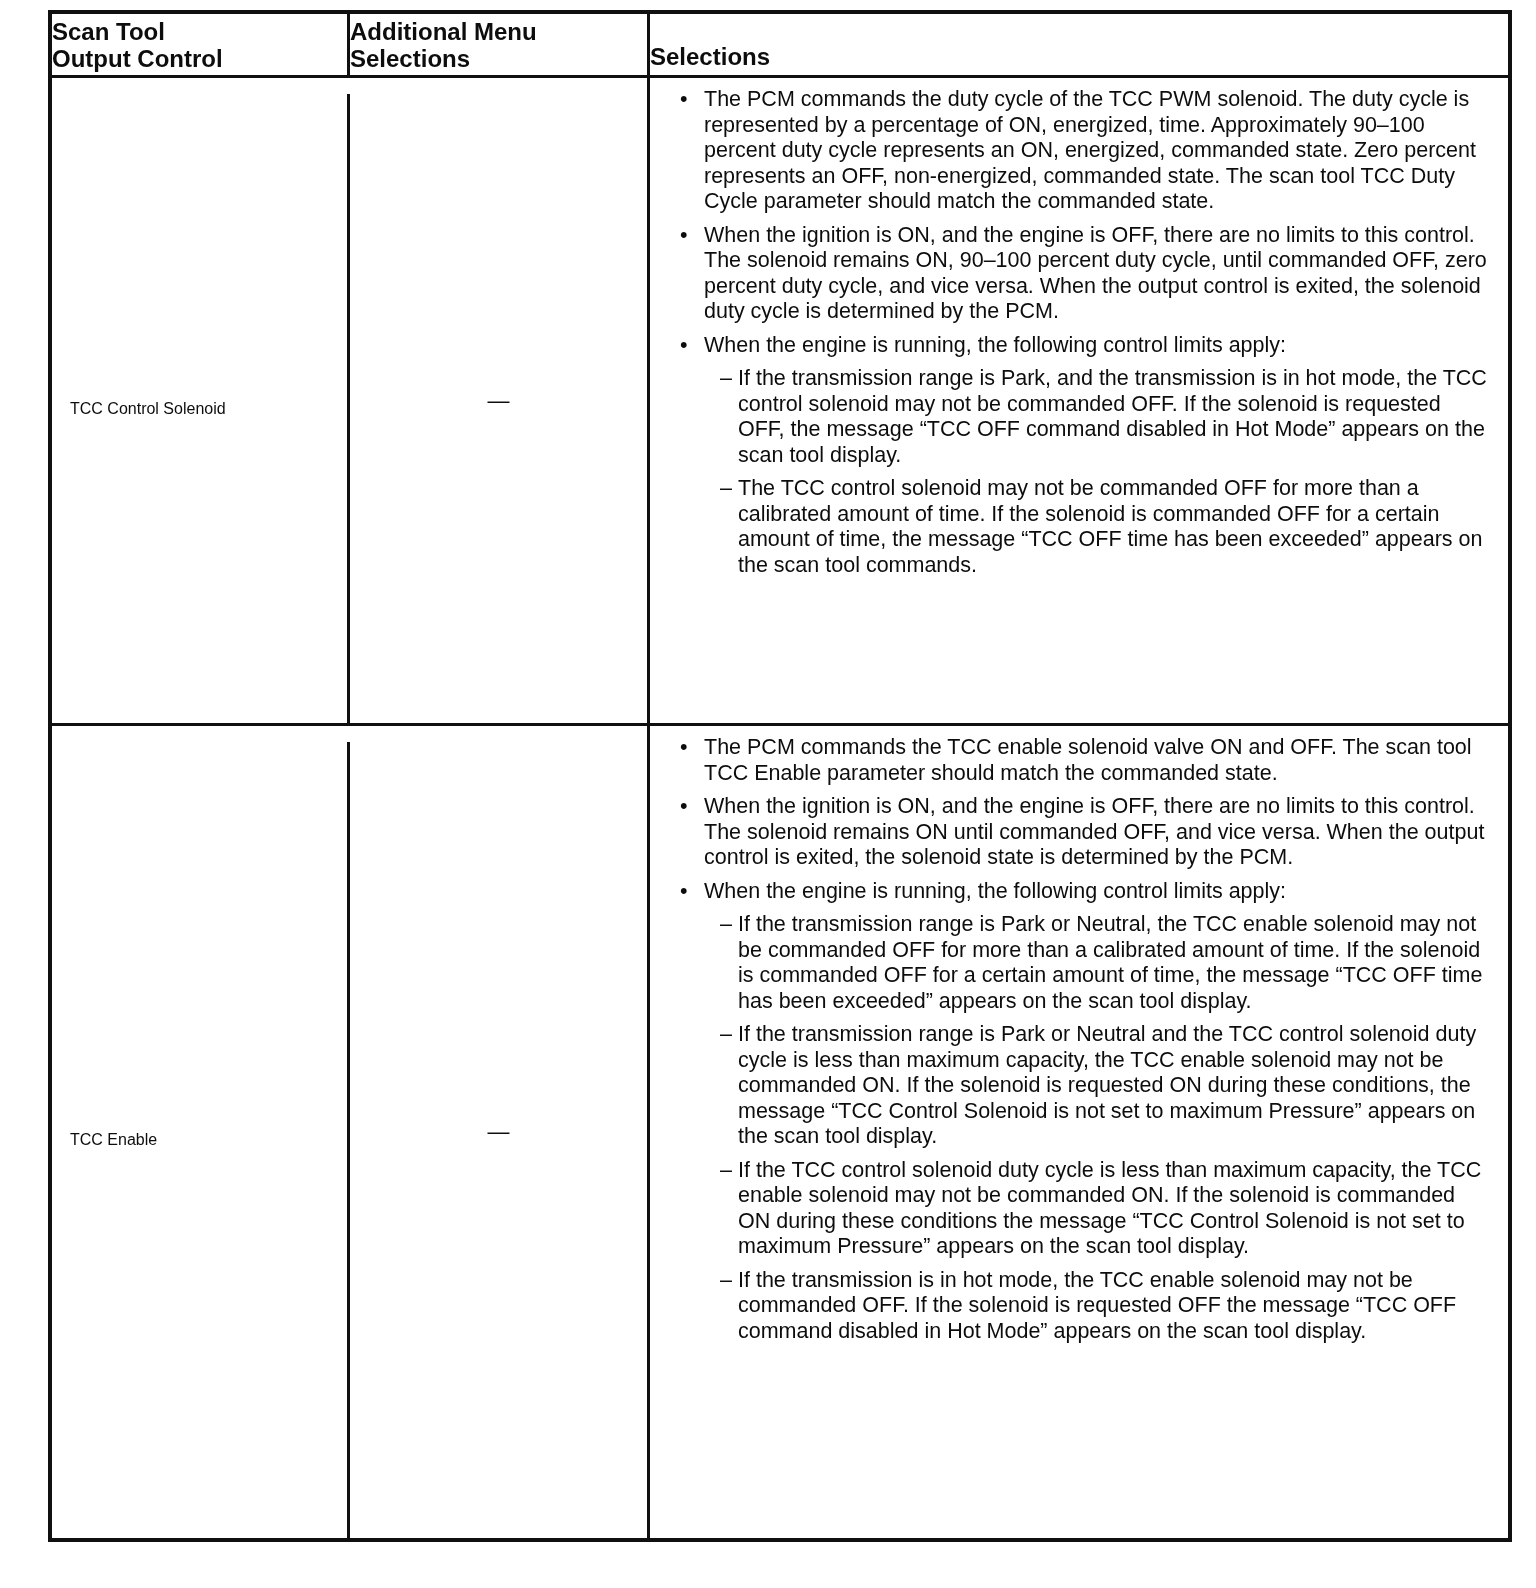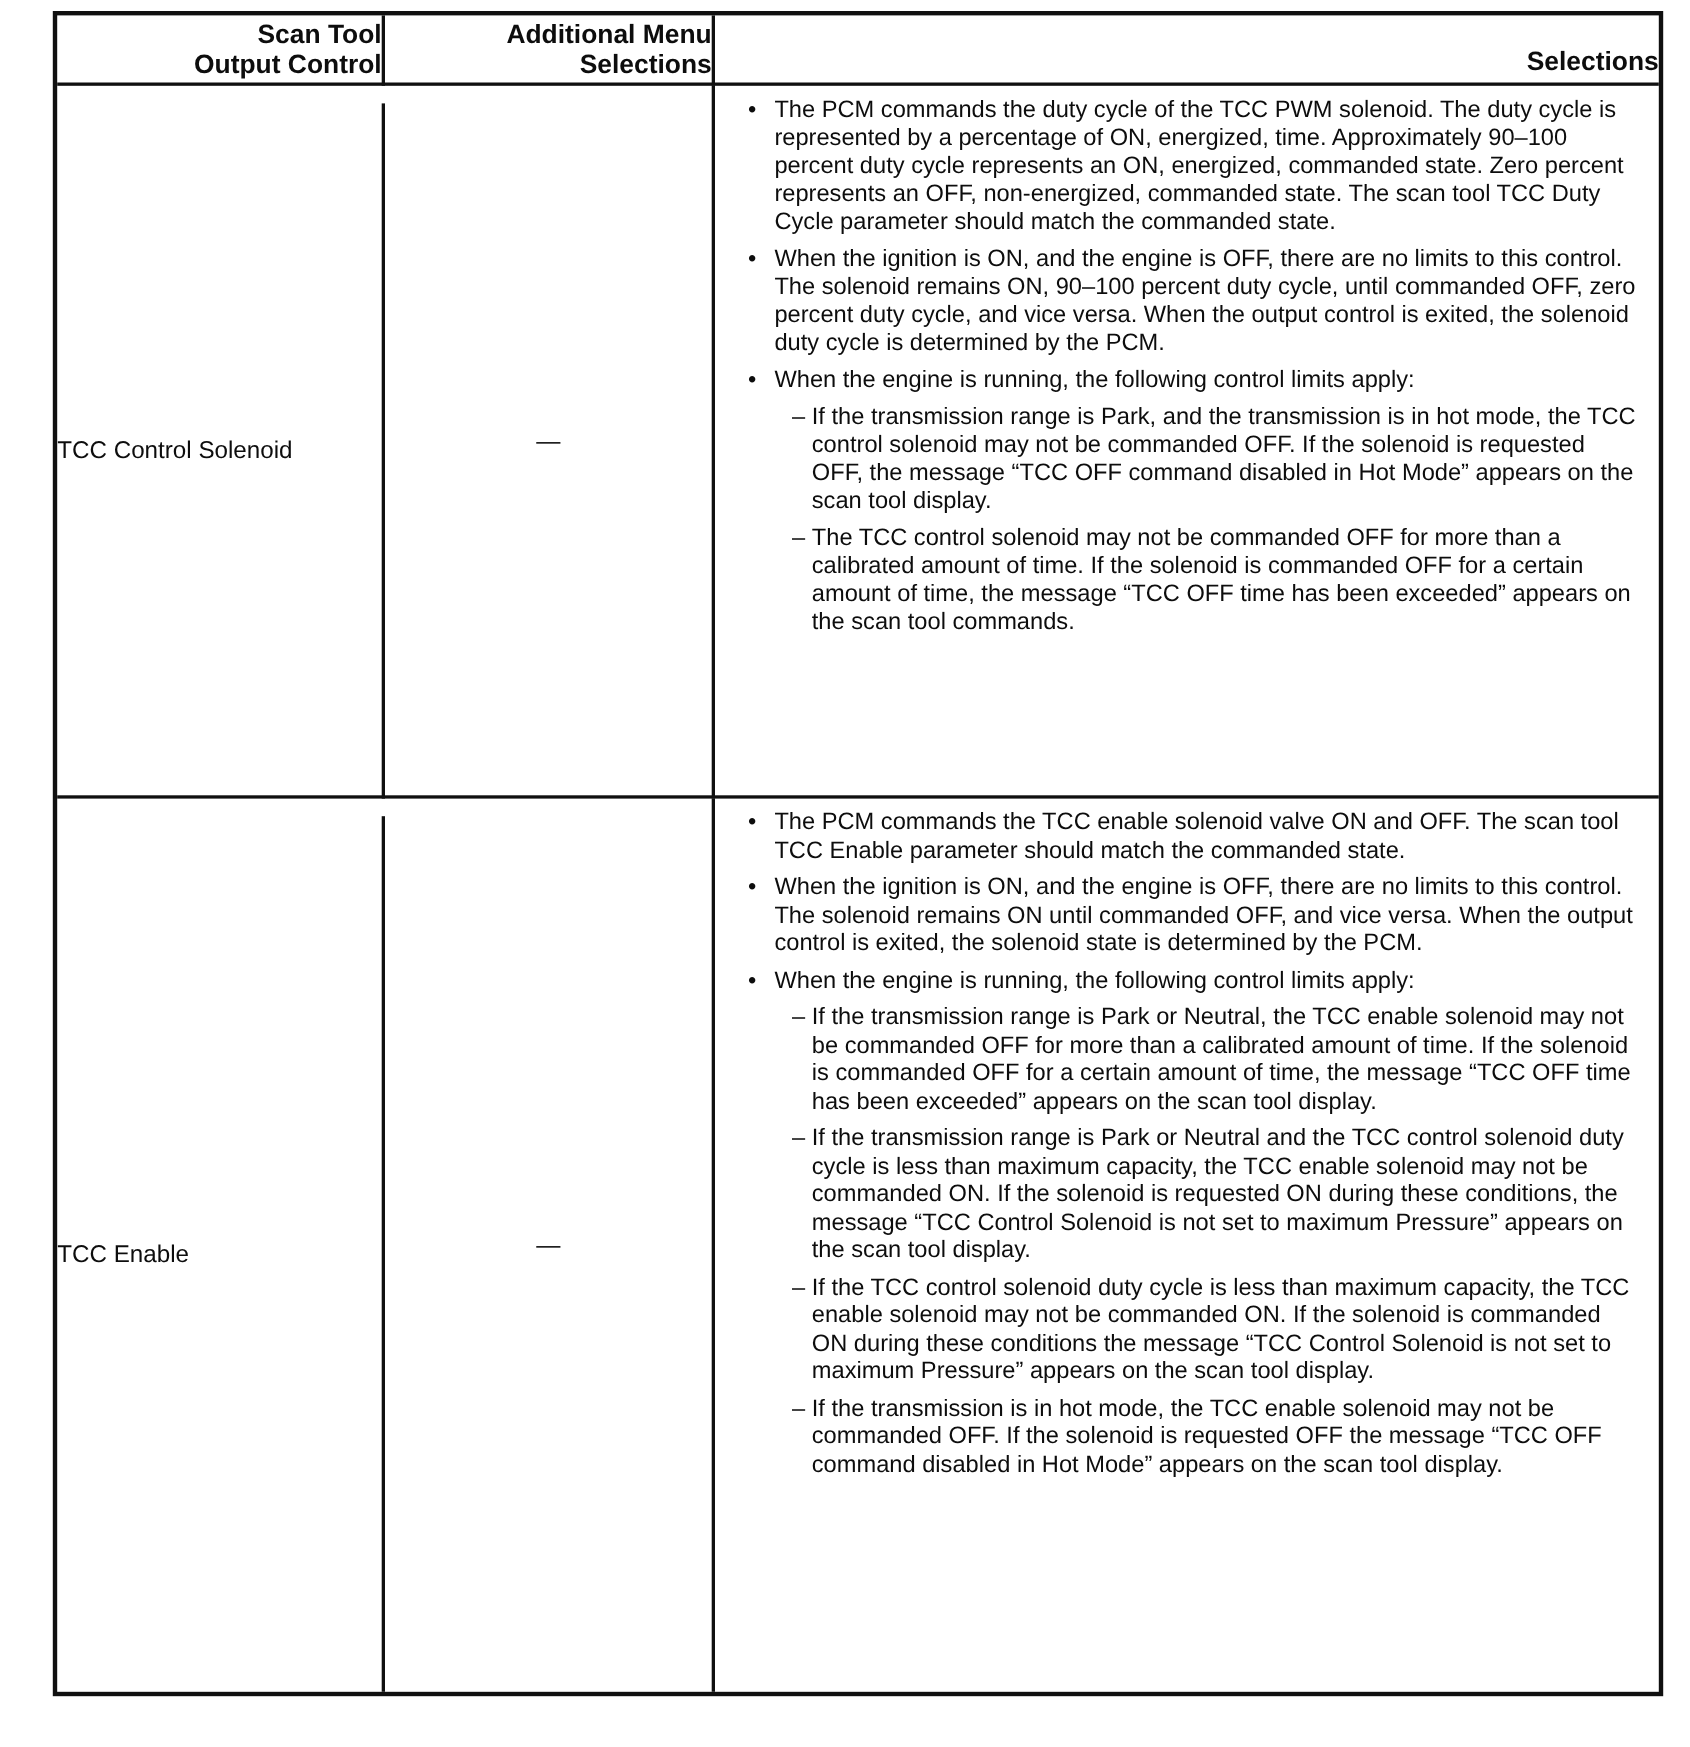--- a/index.html
+++ b/index.html
@@ -28,33 +28,34 @@
   .cell {
     box-sizing: border-box;
     overflow: hidden;
   }
   .cb { border-bottom: 3px solid #101010; }
   .cr { border-right: 3px solid #101010; }
   .header-cell {
     font-weight: bold;
     font-size: 24px;
     line-height: 27px;
-    text-align: right;
+    text-align: left;
     display: flex;
     flex-direction: column;
     justify-content: center;
   }
   .header-cell.desc-head {
     justify-content: flex-end;
     padding-bottom: 5px;
   }
   .control-cell {
-    font-size: 22px;
+    font-size: 16px;
     display: flex;
     align-items: center;
+    padding-left: 18px;
     margin-top: 16px;
   }
   .menu-cell {
     font-size: 22px;
     display: flex;
     align-items: center;
     justify-content: center;
   }
   .desc-cell {
     padding: 9px 18px 6px 30px;

